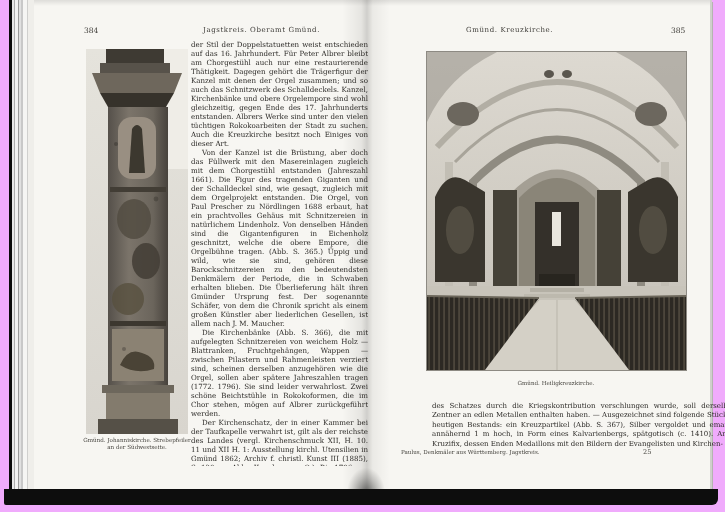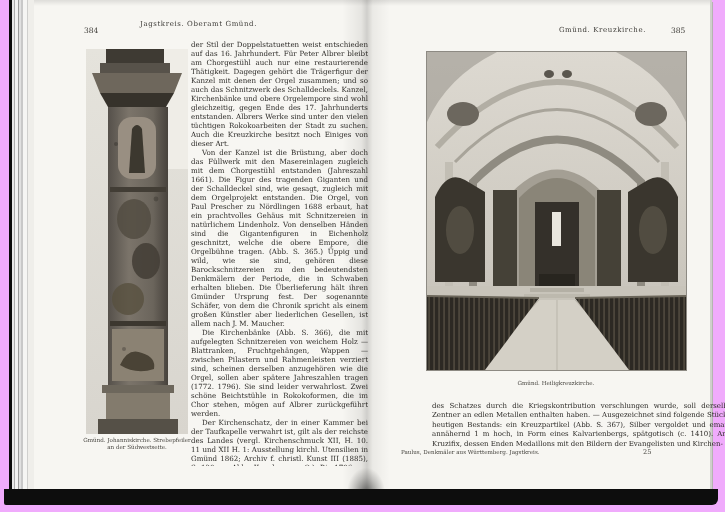--- a/index.html
+++ b/index.html
@@ -35,33 +35,33 @@
     background:radial-gradient(ellipse at 50% 100%,rgba(0,0,0,.55) 0%,rgba(0,0,0,.18) 45%,rgba(0,0,0,0) 72%);
   }
   #bottom-bar{
     position:absolute;left:4px;top:489px;width:714px;height:16px;
     background:#0d0d0d;border-radius:0 0 6px 2px;
   }
   
   .runhead{position:absolute;font-size:7px;letter-spacing:.6px;color:#3c3a36;}
   .pagenum{position:absolute;font-size:7.5px;color:#3c3a36;}
   #lp-num{left:84px;top:26px;}
-  #lp-header{left:140px;top:20px;width:180px;text-align:left;}
+  #lp-header{left:140px;top:26px;width:180px;text-align:right;}
   #lp-figure{position:absolute;left:86px;top:49px;width:102px;height:385px;}
   #lp-figure svg{display:block;}
   .caption{position:absolute;font-size:5.6px;line-height:7px;color:#45433e;text-align:center;}
   #lp-caption{left:74px;top:437px;width:126px;}
   #lp-text{
     position:absolute;left:191px;top:40px;width:177px;height:426px;
     font-size:7.1px;line-height:9px;text-align:justify;overflow:hidden;
   }
   #lp-text p{margin:0;text-indent:11px;}
   #lp-text p.noindent{text-indent:0;}
   
-  #rp-header{left:466px;top:26px;width:180px;text-align:right;}
+  #rp-header{left:466px;top:26px;width:180px;text-align:left;}
   #rp-num{left:658px;top:26px;margin-left:13px;}
   #rp-photo{position:absolute;left:427px;top:52px;width:259px;height:318px;
     outline:1px solid #8d8a83;}
   #rp-photo svg{display:block;}
   #rp-caption{left:466px;top:380px;width:180px;}
   #rp-text{
     position:absolute;left:396px;top:402px;width:314px;height:48px;
     font-size:7px;line-height:9.4px;text-align:justify;overflow:hidden;margin-left:36px;
   }
   #rp-footer-left{position:absolute;left:401px;top:449px;font-size:5.6px;color:#45433e;}

